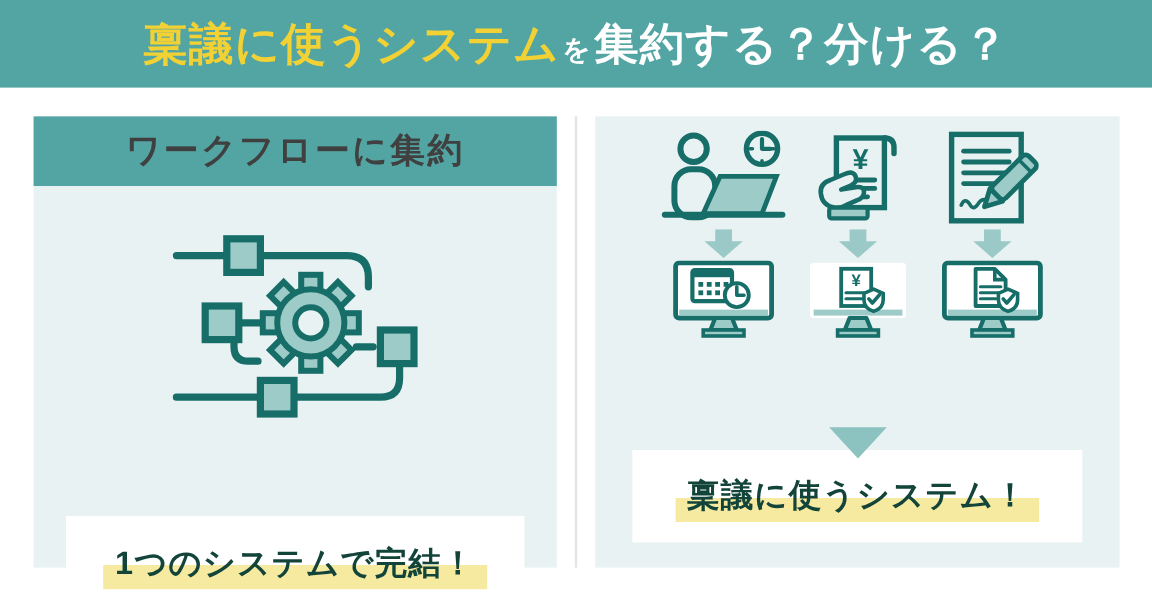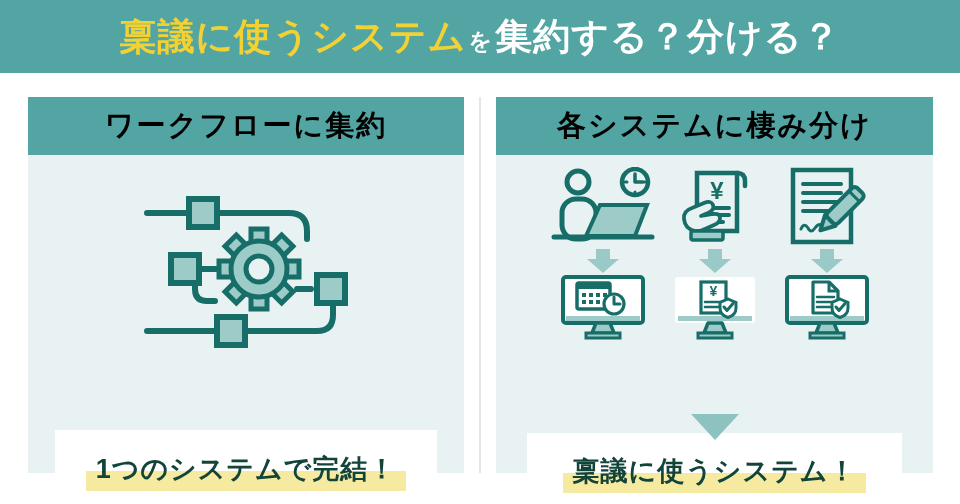--- a/index.html
+++ b/index.html
@@ -14,21 +14,21 @@
   .t-hl  { color:#F1D134; font-size:37px; }
   .t-sm  { color:#ffffff; font-size:23px; margin:0 2px; }
   .t-wh  { color:#ffffff; font-size:37px; }
 
   
   .panel { position:absolute; top:97px; height:376px; background:#E8F2F2; }
   .panel-left  { left:28px;  width:436px; }
   .panel-right { left:496px; width:437px; }
   .divider { position:absolute; left:479px; top:97px; width:2px; height:376px; background:#E4E4E4; }
 
-  .panel-head { height:58px; background:#52A5A3; color:#000000; font-weight:bold;
+  .panel-head { height:58px; background:#52A5A3; color:#404040; font-weight:bold;
                 font-size:29px; letter-spacing:2px; display:flex; align-items:center; justify-content:center; }
   .panel-body { position:relative; height:318px; }
 
   
   .conclusion { position:absolute; background:#ffffff; display:flex; align-items:center; justify-content:center; z-index:1; }
   .panel-left  .conclusion { left:27px; right:27px; top:275px; height:80px; }
   .panel-right .conclusion { left:31px; right:31px; top:278px; height:77px; }
   .conclusion .hl { font-size:27px; font-weight:bold; color:#13443A; letter-spacing:1px;
                     padding:2px 10px 4px 10px;
                     background:linear-gradient(to bottom, transparent 52%, #F6E9A0 52%); }
@@ -97,21 +97,20 @@
         </svg>
       </div>
 
       <div class="conclusion">
         <span class="hl">1つのシステムで完結！</span>
       </div>
     </div>
   </section>
 
   <section class="panel panel-right">
-    <div class="panel-head">各システムに棲み分け</div>
     <div class="panel-body">
 
       <div class="flow-grid">
 
         <div class="cell cell-icon">
           <svg width="106" height="78" viewBox="0 0 106 78">
             <rect x="12" y="32" width="34" height="40" rx="14" fill="#E8F2F2" stroke="#176E69" stroke-width="5"></rect>
             <circle cx="28" cy="15" r="11" fill="#E8F2F2" stroke="#176E69" stroke-width="5"></circle>
             <polygon points="36,69 50,38 97,38 85,69" fill="#9DCBC8" stroke="#176E69" stroke-width="4"></polygon>
             <line x1="4" y1="70" x2="102" y2="70" stroke="#176E69" stroke-width="5" stroke-linecap="round"></line>

